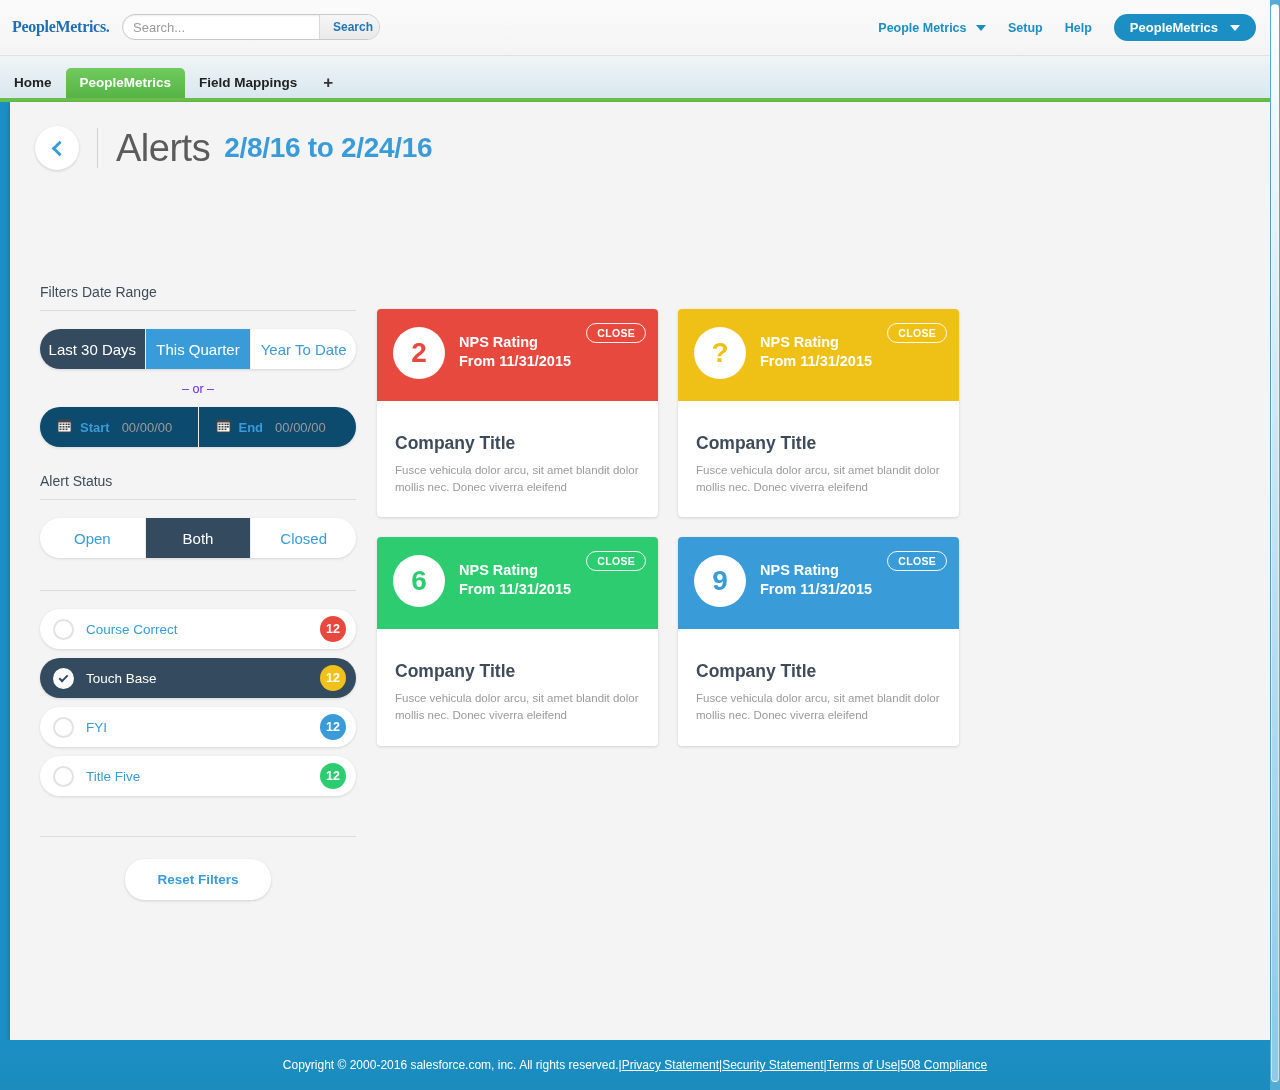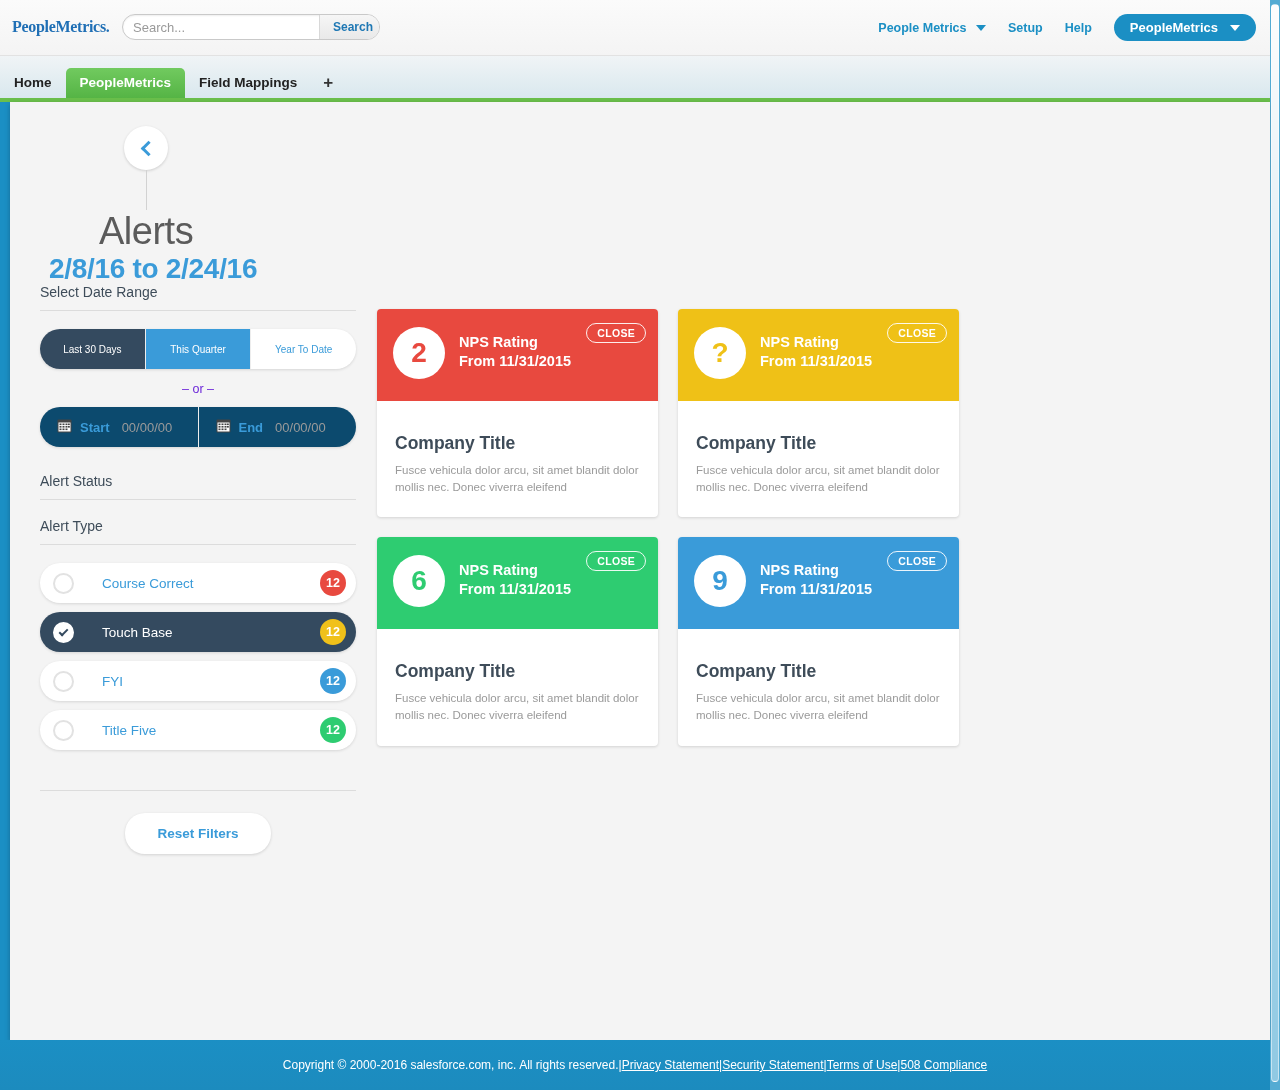--- a/index.html
+++ b/index.html
@@ -90,21 +90,21 @@
   .content {
     position: absolute; top: 102px; left: 10px;
     width: 1260px; height: 938px;
     background: #f4f4f4;
     box-shadow: 0 2px 5px rgba(0,0,0,.25);
   }
 
   
   .title-row {
     position: absolute; top: 24px; left: 25px;
-    display: flex; align-items: center; flex-direction: column;
+    display: flex; align-items: center;
   }
   .back-circle {
     width: 44px; height: 44px; border-radius: 50%;
     background: #fff; box-shadow: 0 1px 3px rgba(0,0,0,.16);
     display: flex; align-items: center; justify-content: center;
     cursor: pointer;
   }
   .chevron-l {
     width: 11px; height: 11px;
     border-left: 3px solid #3a9bd9; border-bottom: 3px solid #3a9bd9;
@@ -127,21 +127,21 @@
     font-size: 14px; color: #3e4c59; padding-bottom: 10px;
   }
   .sec-rule { height: 1px; background: #dcdcdc; margin-bottom: 18px; }
 
   .seg {
     display: flex; height: 40px; border-radius: 20px; overflow: hidden;
     background: #fff; box-shadow: 0 1px 3px rgba(0,0,0,.12);
   }
   .seg-item {
     flex: 1; display: flex; align-items: center; justify-content: center;
-    font-size: 10px; color: #3a9bd9; cursor: pointer;
+    font-size: 15px; color: #3a9bd9; cursor: pointer;
     border-right: 1px solid #ededed;
   }
   .seg-item:last-child { border-right: 0; }
   .seg-item.dark { background: #344a5f; color: #fff; }
   .seg-item.blue { background: #3a9bd9; color: #fff; }
 
   .or-row {
     text-align: center; font-size: 12.5px; color: #6d28d9;
     margin: 13px 0 11px;
   }
@@ -173,21 +173,21 @@
   .radio.checked {
     border-color: #fff; background: #fff;
     display: flex; align-items: center; justify-content: center;
   }
   .tick {
     width: 9px; height: 5px; border-left: 2.5px solid #344a5f;
     border-bottom: 2.5px solid #344a5f; transform: rotate(-45deg);
     margin-top: -2px;
   }
   .type-label {
-    margin-left: 28px; font-size: 13.5px; color: #3a9bd9; flex: 1;
+    margin-left: 12px; font-size: 13.5px; color: #3a9bd9; flex: 1;
   }
   .type-row.selected .type-label { color: #fff; }
   .badge {
     width: 26px; height: 26px; border-radius: 50%;
     display: flex; align-items: center; justify-content: center;
     color: #fff; font-size: 12.5px; font-weight: bold;
   }
 
   .bottom-rule { height: 1px; background: #dcdcdc; margin: 40px 0 22px; }
   .reset-wrap { display: flex; justify-content: center; }
@@ -295,21 +295,21 @@
     <div class="back-circle">
       <span class="chevron-l"></span>
     </div>
     <div class="title-sep"></div>
     <div class="page-title">Alerts</div>
     <div class="page-range">2/8/16 to 2/24/16</div>
   </div>
 
   <div class="sidebar">
 
-    <div class="sec-label">Select Date Range</div>
+    <div class="sec-label">Filters Date Range</div>
     <div class="sec-rule"></div>
 
     <div class="seg">
       <div class="seg-item dark">Last 30 Days</div>
       <div class="seg-item blue">This Quarter</div>
       <div class="seg-item">Year To Date</div>
     </div>
 
     <div class="or-row">– or –</div>
 
@@ -358,22 +358,26 @@
           </svg>
         </span>
         <span class="date-lbl">End</span>
         <span class="date-val">00/00/00</span>
       </div>
     </div>
 
     <div class="sec-label">Alert Status</div>
     <div class="sec-rule"></div>
 
-
-    <div class="sec-label">Alert Type</div>
+    <div class="seg" style="margin-bottom:32px;">
+      <div class="seg-item">Open</div>
+      <div class="seg-item dark">Both</div>
+      <div class="seg-item">Closed</div>
+    </div>
+
     <div class="sec-rule"></div>
 
     <div class="type-row">
       <span class="radio"></span>
       <span class="type-label">Course Correct</span>
       <span class="badge" style="background: rgb(232, 73, 63);">12</span>
     </div>
 
     <div class="type-row selected">
       <span class="radio checked">

